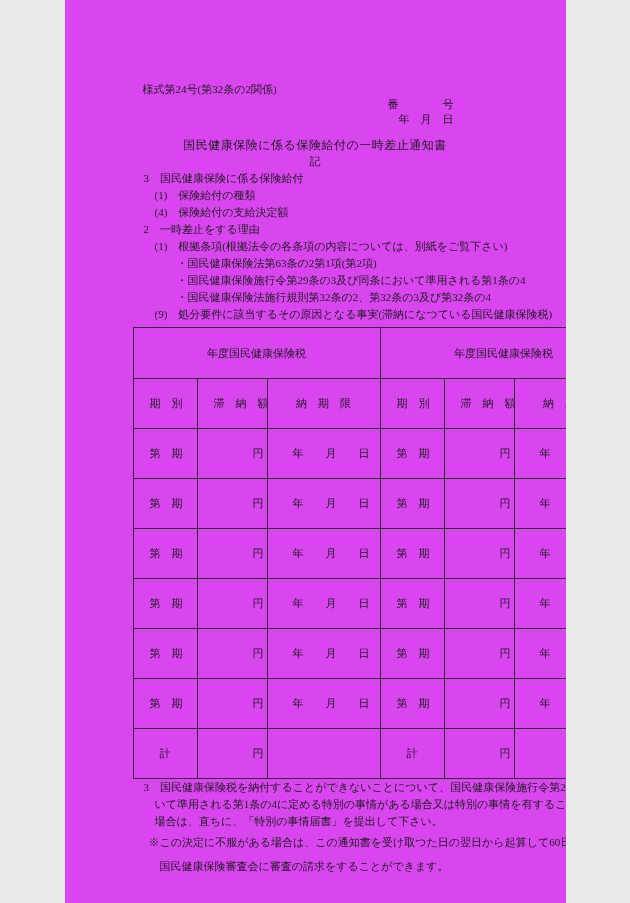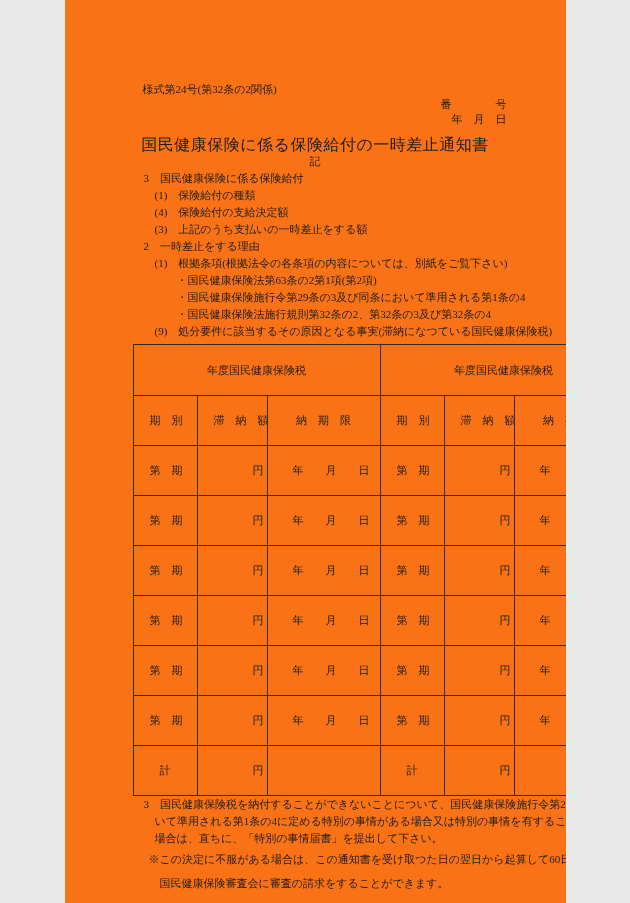--- a/index.html
+++ b/index.html
@@ -1,26 +1,26 @@
 <!DOCTYPE html>
 <html><head>
 <meta charset="utf-8">
 <style>
   html,body{margin:0;padding:0;background:#e9e9e9;}
   .page{
-    position:relative;width:501px;height:903px;margin:0 auto;background:#f97316;
+    position:relative;width:501px;height:903px;margin:0 auto;background:#d946ef;
     font-family:"Liberation Serif","DejaVu Serif",serif;
     font-size:11px;color:#1c1c1c;box-sizing:border-box;padding-top:82px;overflow:hidden;
   }
   .pre{white-space:pre;}
   .form-no{margin-left:78px;line-height:15px;}
-  .doc-no{text-align:right;margin-right:59px;line-height:15px;}
+  .doc-no{text-align:right;margin-right:112px;line-height:15px;}
   .addressee{margin-left:84px;line-height:17px;margin-top:1px;}
   .issuer{margin-left:372px;line-height:17px;margin-top:2px;}
-  .title{font-size:16px;font-weight:normal;text-align:center;margin:10px 0 0 0;line-height:16px;letter-spacing:0.5px;}
+  .title{font-size:12px;font-weight:normal;text-align:center;margin:10px 0 0 0;line-height:16px;letter-spacing:0.5px;}
   .body-para{margin:12px 0 0 78px;line-height:17px;}
   .ki{text-align:center;line-height:17px;}
   .list{margin-left:79px;}
   .line{line-height:17px;white-space:pre;position:relative;}
   .unit{position:absolute;left:424px;top:0;}
   table.arrears{margin:4px 0 0 68px;border-collapse:collapse;table-layout:fixed;width:494px;font-size:11px;}
   table.arrears td{border:1px solid #2e2e2e;padding:16px;text-align:center;height:17px;line-height:17px;overflow:hidden;white-space:pre;}
   table.arrears tr.h1 td{height:18px;}
   table.arrears td.amt{text-align:right;padding-right:3px;}
   table.arrears td.due{text-align:right;padding-right:10px;}
@@ -37,21 +37,21 @@
   <div class="doc-no pre">番　　　　号</div>
   <div class="doc-no pre">年　月　日</div>
   <div class="title">国民健康保険に係る保険給付の一時差止通知書</div>
 
   <div class="ki">記</div>
 
   <div class="list">
     <div class="line">3　国民健康保険に係る保険給付</div>
     <div class="line">　(1)　保険給付の種類</div>
     <div class="line"><span>　(4)　保険給付の支給決定額</span><span class="unit">円</span></div>
-    <div class="line"><span>　(3)　上記のうち支払いの一時差止をする額</span><span class="unit">円</span></div>
+    <div class="line"><span class="unit">円</span></div>
     <div class="line">2　一時差止をする理由</div>
     <div class="line">　(1)　根拠条項(根拠法令の各条項の内容については、別紙をご覧下さい)</div>
     <div class="line">　　　・国民健康保険法第63条の2第1項(第2項)</div>
     <div class="line">　　　・国民健康保険施行令第29条の3及び同条において準用される第1条の4</div>
     <div class="line">　　　・国民健康保険法施行規則第32条の2、第32条の3及び第32条の4</div>
     <div class="line">　(9)　処分要件に該当するその原因となる事実(滞納になつている国民健康保険税)</div>
   </div>
 
   <table class="arrears">
     <colgroup>

